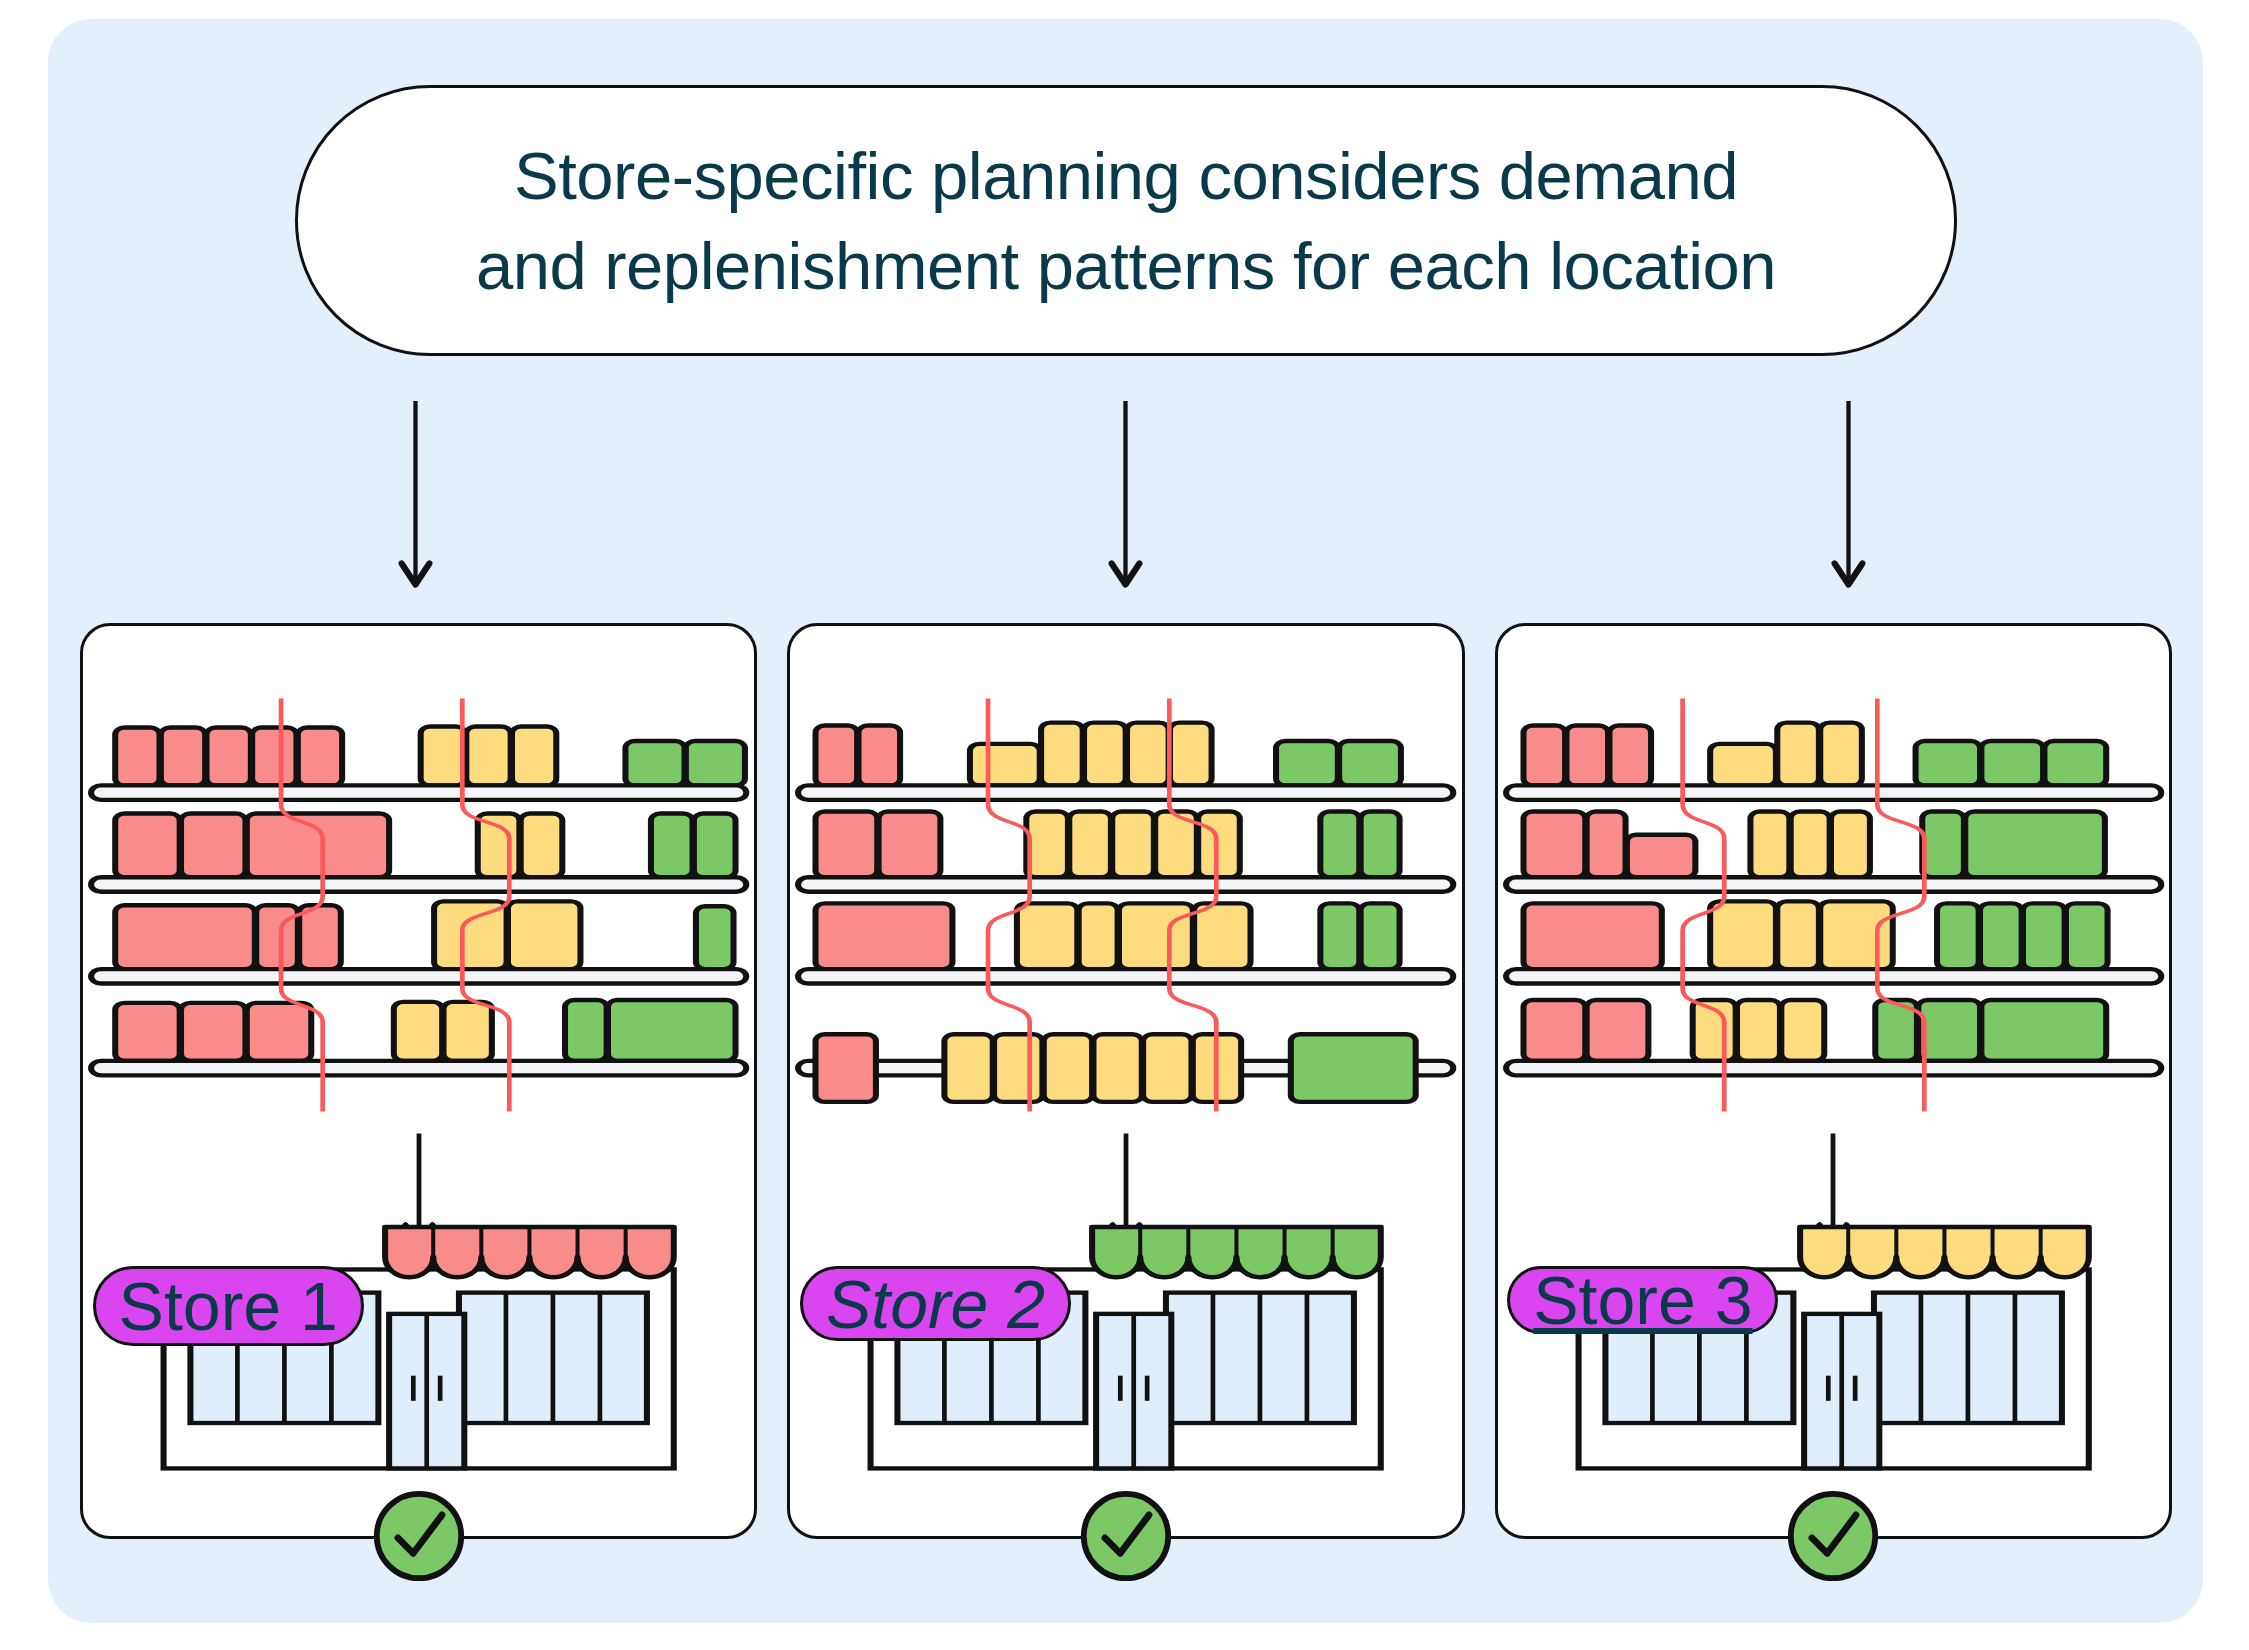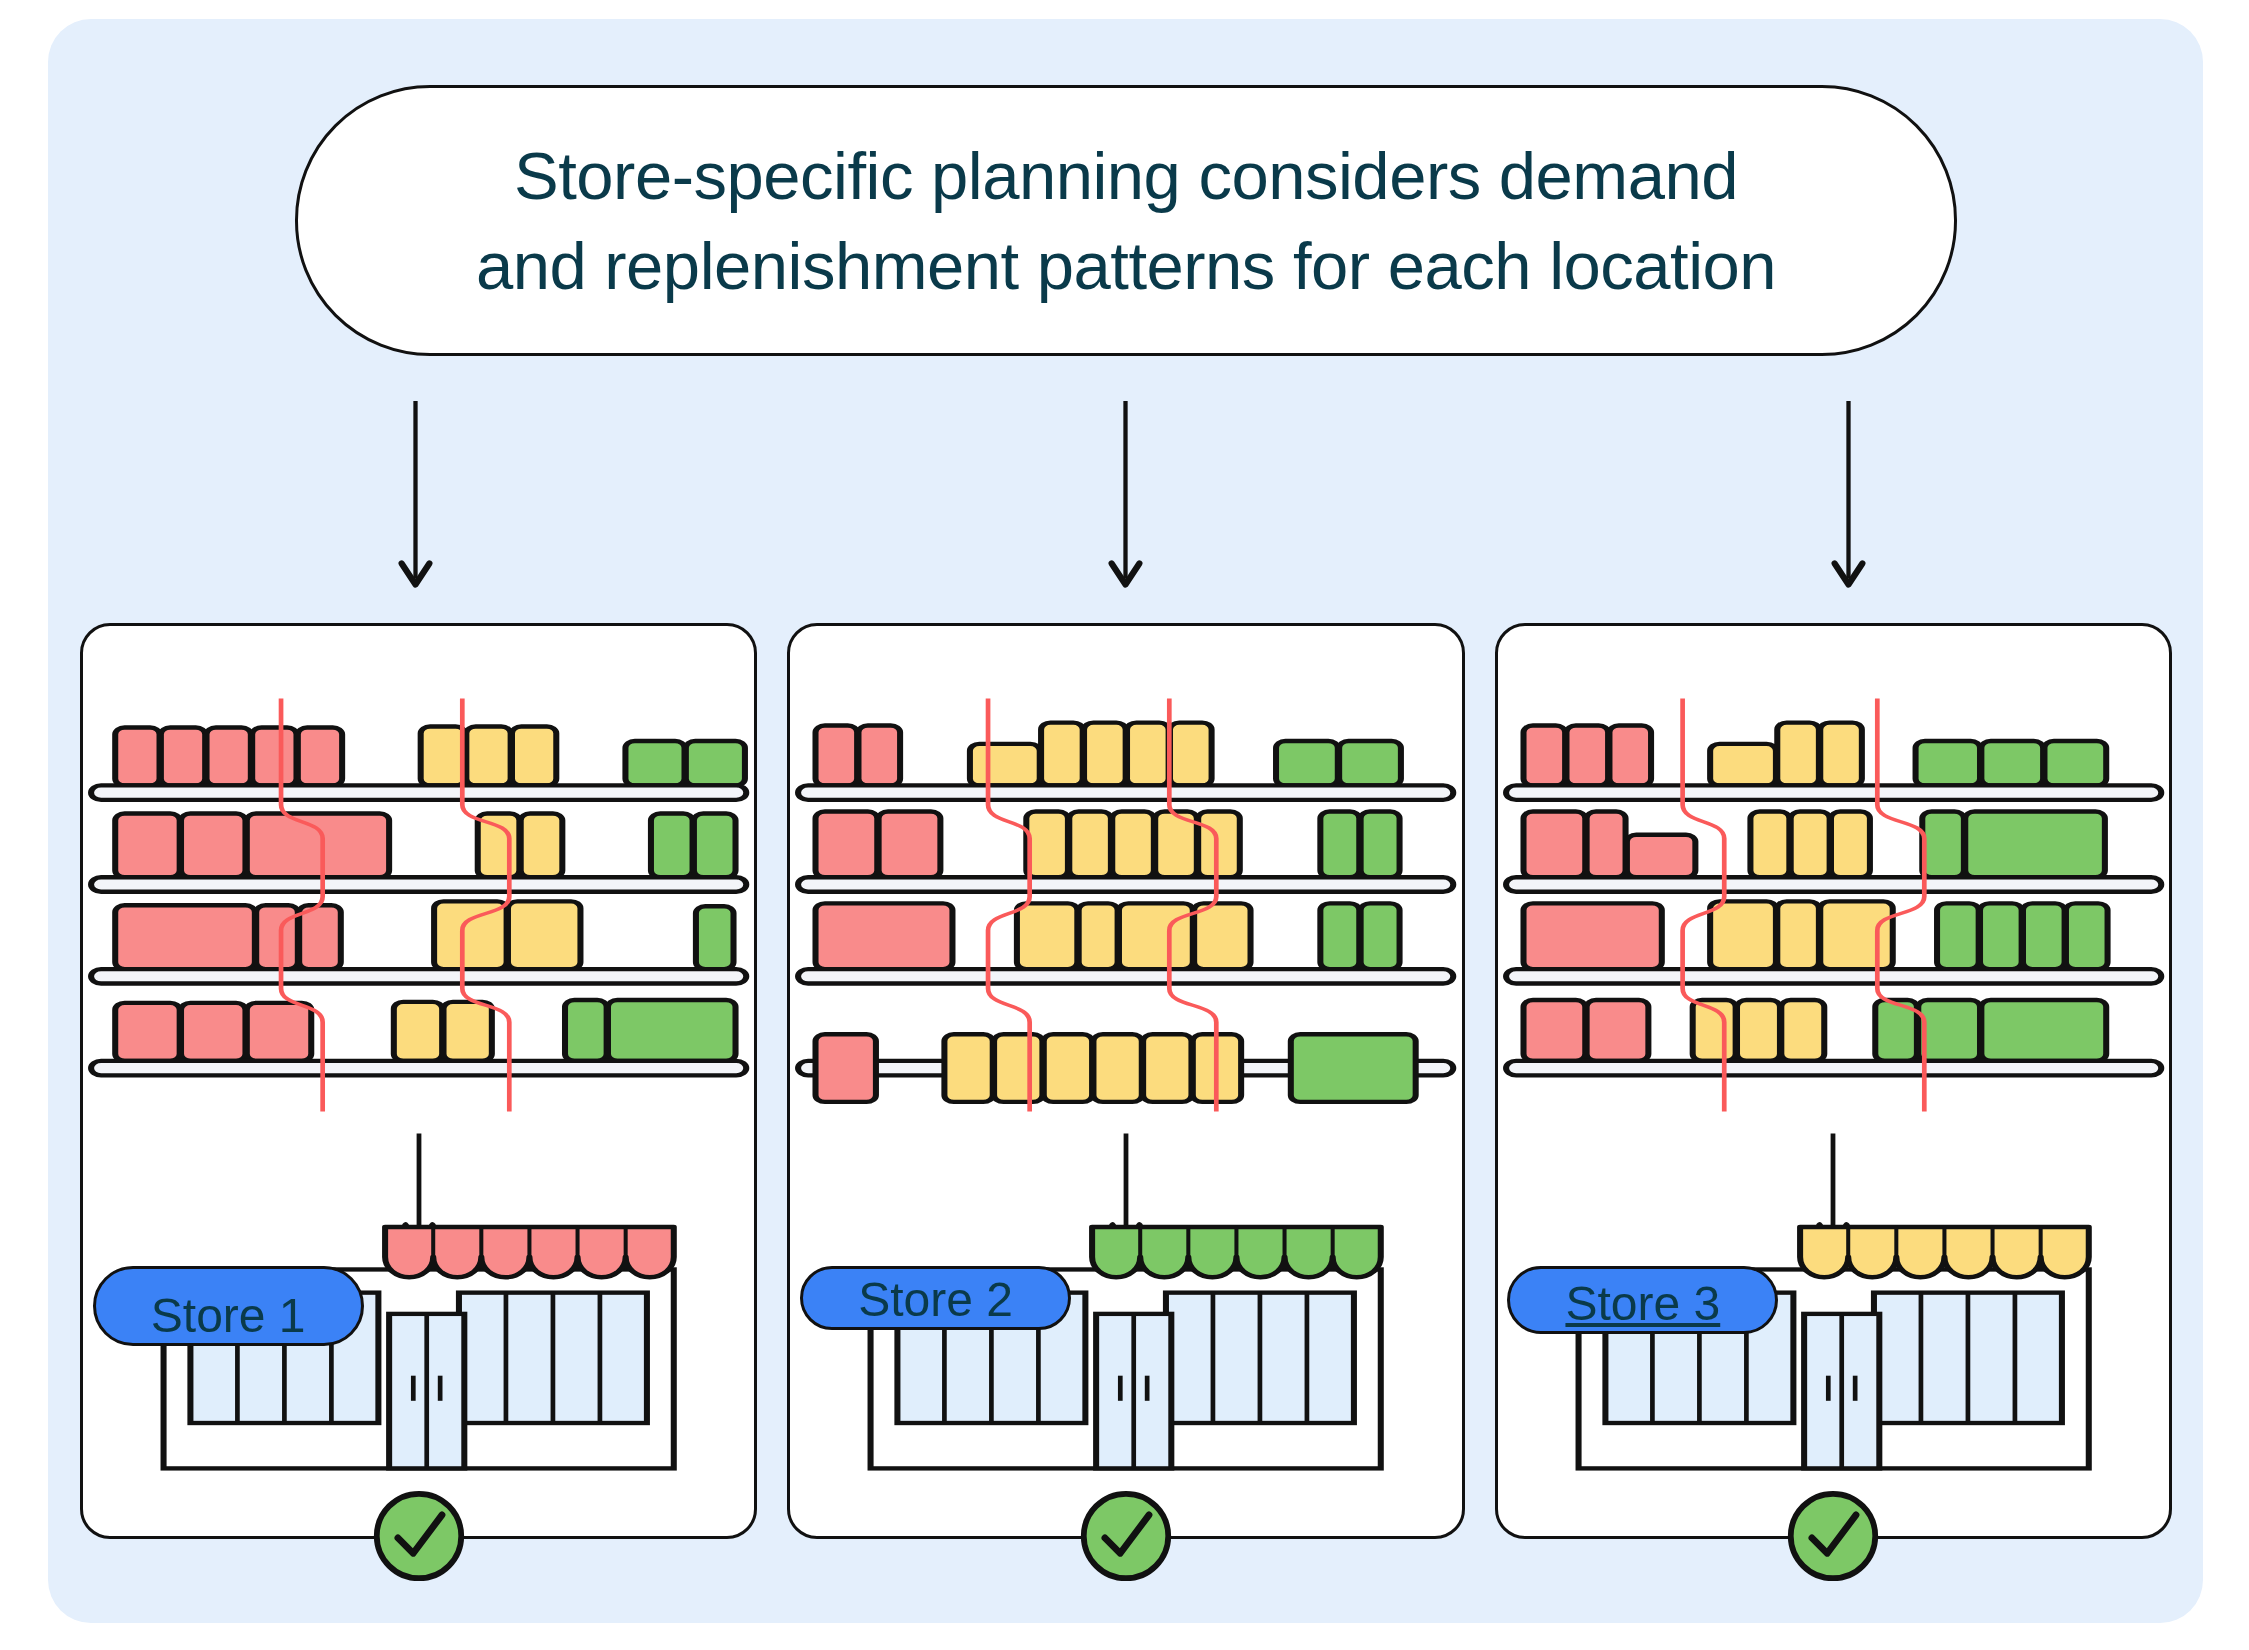--- a/index.html
+++ b/index.html
@@ -62,26 +62,26 @@
     background: #ffffff;
     border: 3.4px solid #111111;
     border-radius: 30px;
   }
 
   .shelf-unit { position: absolute; left: 0; top: 0; width: 100%; height: 488px; }
   .store-front { position: absolute; left: 0; bottom: 0; width: 100%; height: 338px; }
 
   .store-label {
     position: absolute;
-    background: #3b82f6;
+    background: #d946ef;
     border: 3.4px solid #111111;
     border-radius: 97px;
-    display: flex; align-items: flex-end; justify-content: center;
+    display: flex; align-items: center; justify-content: center;
     color: #0A3A4A;
-    font-size: 48px;
+    font-size: 68px;
     white-space: nowrap;
     z-index: 6;
   }
   .check-badge {
     position: absolute;
     width: 96px; height: 96px;
     z-index: 8;
   }
 </style>
 </head>
@@ -270,21 +270,21 @@
             <line x1="700" y1="196" x2="700" y2="466" stroke="#111111" stroke-width="7"></line>
             <line x1="770" y1="196" x2="770" y2="466" stroke="#111111" stroke-width="7"></line>
           </g>
           <g>
             <rect x="456" y="240" width="112" height="320" fill="#E0EEFC" stroke="#111111" stroke-width="9"></rect>
             <line x1="512" y1="240" x2="512" y2="560" stroke="#111111" stroke-width="7"></line>
             <line x1="492" y1="368" x2="492" y2="420" stroke="#111111" stroke-width="7"></line>
             <line x1="532" y1="368" x2="532" y2="420" stroke="#111111" stroke-width="7"></line>
           </g>
         </svg>
-        <div class="store-label" style="left: 9.7px; top: 640px; width: 271px; height: 64px;">
+        <div class="store-label" style="left: 9.7px; top: 640px; width: 271px; height: 75px; font-style: italic;">
           <span>Store 2</span>
         </div>
         <svg viewBox="0 0 100 100" class="check-badge" style="left: 50%; transform: translateX(-50%); bottom: -48px;">
           <circle cx="50" cy="50" r="44" fill="#7DC866" stroke="#111111" stroke-width="6"></circle>
           <path d="M28 52 L44 68 L74 28" fill="none" stroke="#111111" stroke-width="7" stroke-linecap="round" stroke-linejoin="round"></path>
         </svg>
       </div>
       <div class="store-panel">
         <svg viewBox="0 0 1000 1010" class="shelf-unit" preserveAspectRatio="none">
           <g>

